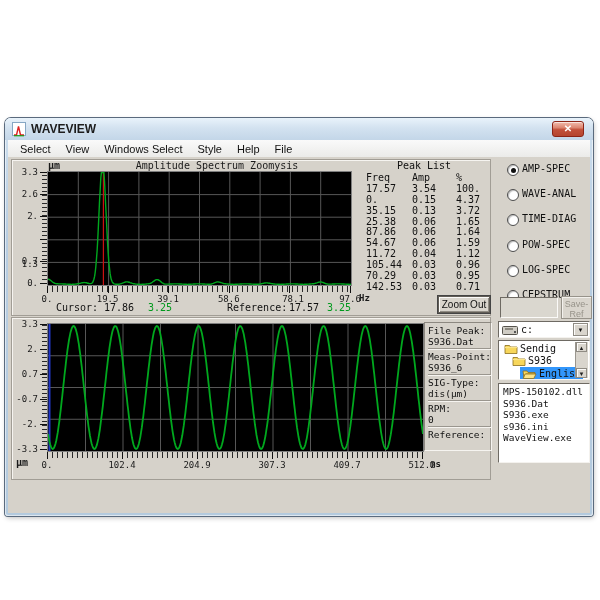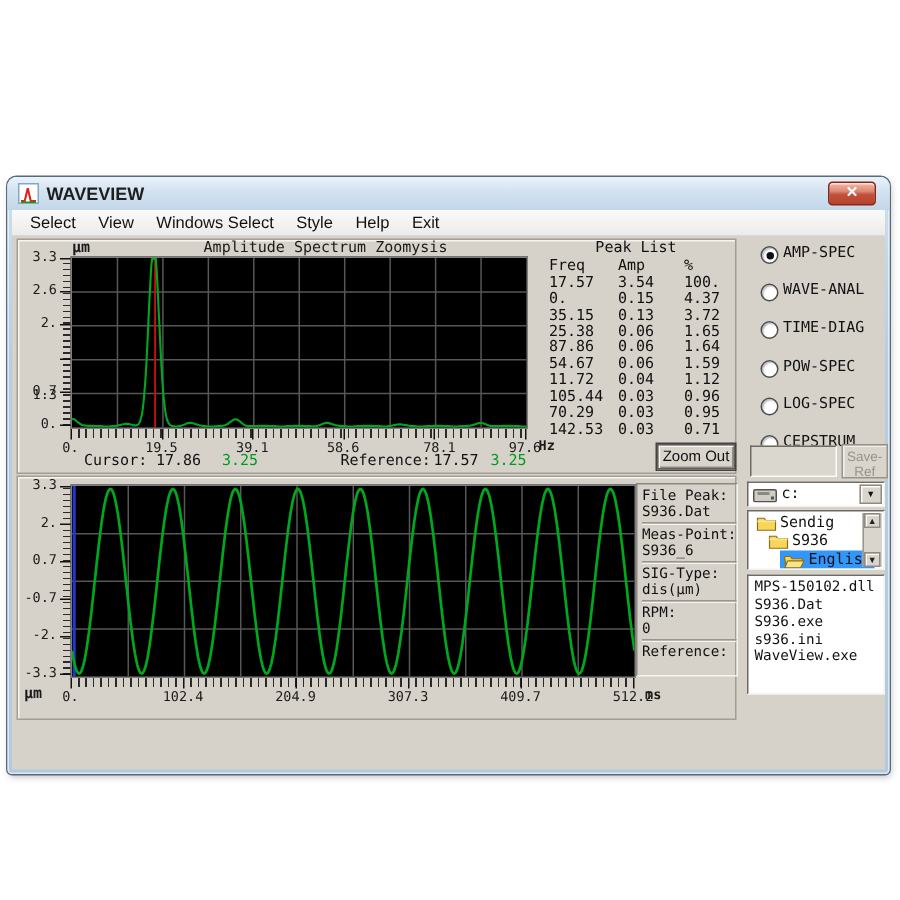--- a/index.html
+++ b/index.html
@@ -95,21 +95,21 @@
       <div class="title-text">WAVEVIEW</div>
       <div class="close-btn">✕</div>
     </div>
 
     <div class="menubar">
         <div class="menu-item">Select</div>
         <div class="menu-item">View</div>
         <div class="menu-item">Windows Select</div>
         <div class="menu-item">Style</div>
         <div class="menu-item">Help</div>
-        <div class="menu-item">Exit</div>
+        <div class="menu-item">File</div>
       </div>
 
     <div class="client"></div>
 
     <div class="section" id="sec-top" style="left:6px;top:41px;width:480px;height:157px;">
       <div class="unit-label" style="left:36px;top:0px;">μm</div>
       <div class="chart-title" style="left:90px;top:0px;width:230px;">Amplitude Spectrum Zoomysis</div>
       <div class="vticks" style="left:30px;top:12px;height:112px;"></div>
       <div class="plot" id="spec-plot" style="left:35px;top:11px;width:303px;height:113px;"><svg xmlns="http://www.w3.org/2000/svg" width="303" height="113">
             <line x1="30.3" y1="0" x2="30.3" y2="113" stroke="#575757" stroke-width="1"></line>

